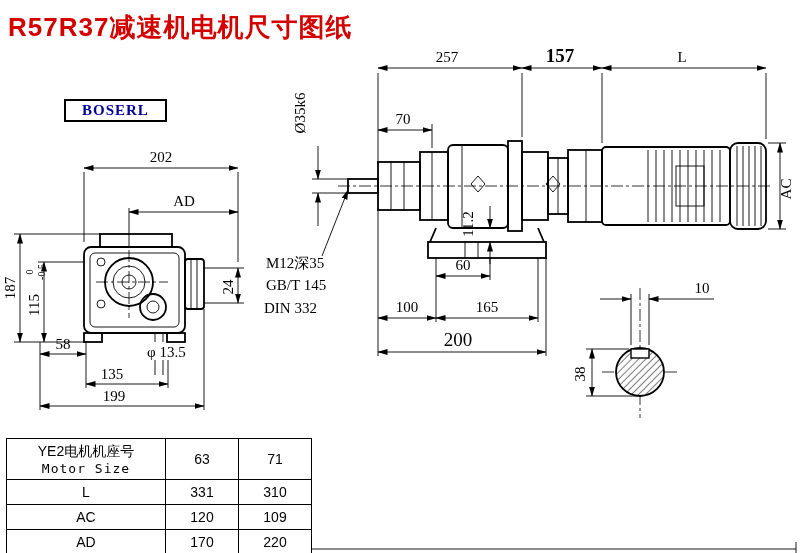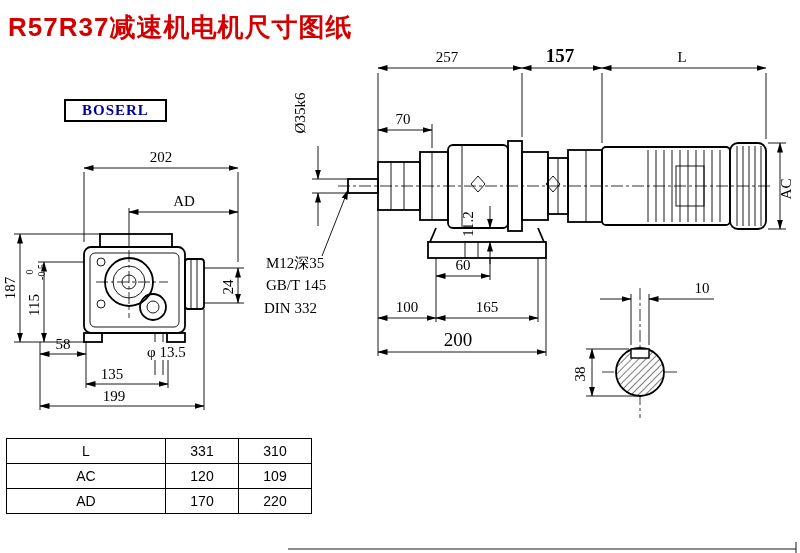--- a/index.html
+++ b/index.html
@@ -230,20 +230,28 @@
   </g>
 
   <g>
     <line class="tl" x1="288" y1="549" x2="796" y2="549"></line>
     <line class="tl" x1="796" y1="542" x2="796" y2="553"></line>
   </g>
 </svg>
 
 <table class="spec">
   <tbody>
+      <tr class="hdr">
+    <td class="c1">
+      <div>YE2电机机座号</div>
+      <div class="mono">Motor Size</div>
+    </td>
+    <td class="cv">63</td>
+    <td class="cv">71</td>
+  </tr>
   <tr>
     <td class="c1">L</td>
     <td class="cv">331</td>
     <td class="cv">310</td>
   </tr>
   <tr>
     <td class="c1">AC</td>
     <td class="cv">120</td>
     <td class="cv">109</td>
   </tr>

